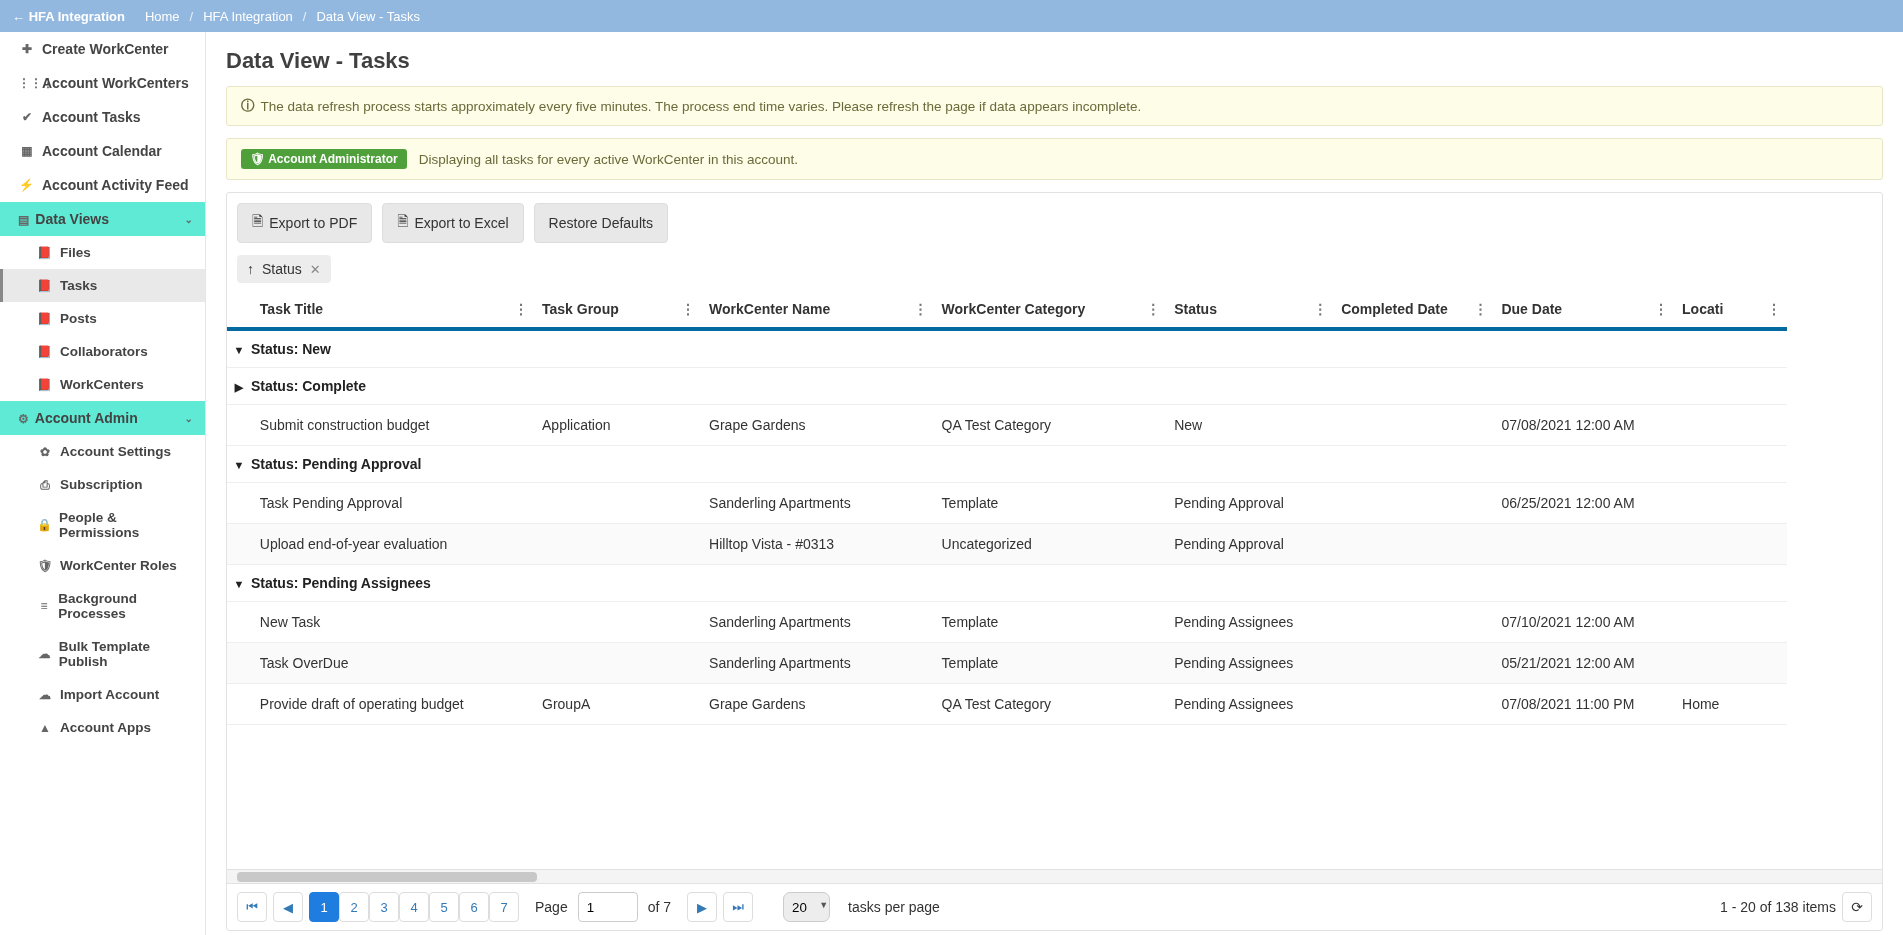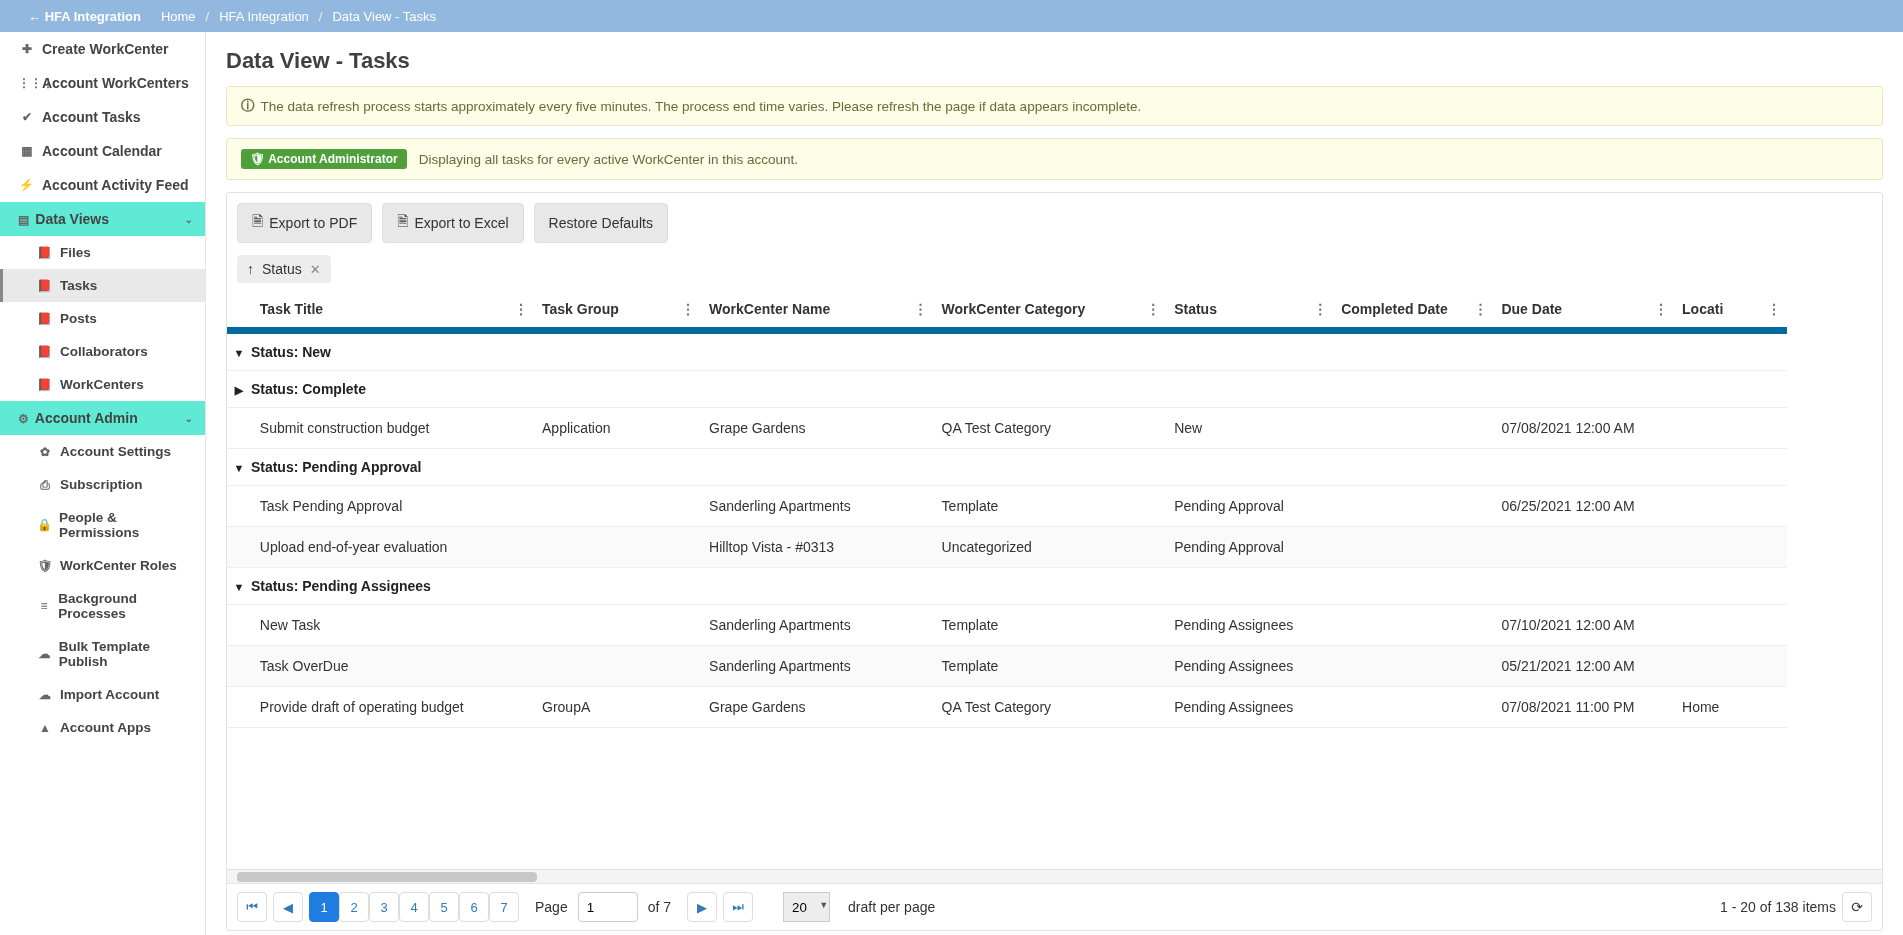--- a/index.html
+++ b/index.html
@@ -1,17 +1,17 @@
 <!DOCTYPE html>
 <html><head>
 <meta charset="utf-8">
 <style>
 * { box-sizing: border-box; margin: 0; padding: 0; }
 body { font-family: "Segoe UI", Arial, sans-serif; font-size: 14px; color: #333; background: #fff; }
-.topbar { background: #93b8e0; color: #fff; height: 32px; display: flex; align-items: center; padding: 0 28px; font-size: 13px; }
+.topbar { background: #93b8e0; color: #fff; height: 32px; display: flex; align-items: center; padding: 0 12px; font-size: 13px; }
 .topbar .back { font-weight: bold; margin-right: 4px; cursor: pointer; }
 .topbar .breadcrumb { margin-left: 16px; display: flex; align-items: center; gap: 10px; }
 .topbar .breadcrumb span.sep { color: #e6eefb; }
 .topbar .breadcrumb a { color: #fff; text-decoration: none; cursor: pointer; }
 .layout { display: flex; height: calc(935px - 32px); }
 .sidebar { width: 206px; background: #fff; border-right: 1px solid #e5e5e5; font-size: 14px; overflow-y: auto; }
 .sidebar .item { display: flex; align-items: center; padding: 9px 12px 9px 18px; color: #555; cursor: pointer; }
 .sidebar .item .ic { width: 18px; font-size: 12px; color: #666; text-align: center; margin-right: 6px; }
 .sidebar .item.bold { font-weight: bold; color: #444; }
 .sidebar .item.sub { padding-left: 36px; font-size: 13.5px; }
@@ -23,35 +23,35 @@
 .alert { border: 1px solid #e8e6c7; background: #fdfde8; color: #6a6a3a; padding: 10px 14px; border-radius: 3px; margin-bottom: 12px; font-size: 13.5px; display:flex; align-items:center; gap:6px;}
 .alert.admin { }
 .badge-green { background: #4fa03b; color: #fff; padding: 3px 9px; border-radius: 3px; font-size: 12px; font-weight: 600; margin-right: 6px; }
 .toolbar { display: flex; gap: 10px; margin-bottom: 12px; }
 .btn { background: #e8e8e8; border: 1px solid #ddd; border-radius: 4px; padding: 7px 14px; font-size: 14px; color: #333; cursor: pointer; display: inline-flex; align-items: center; gap: 6px; }
 .group-chip { display: inline-flex; align-items: center; gap: 8px; background: #ededed; border-radius: 4px; padding: 6px 10px; font-size: 14px; color: #333; margin-bottom: 8px; }
 .group-chip .close { color: #888; cursor: pointer; font-size: 13px; }
 .grid-wrap { border: 1px solid #e2e2e2; border-radius: 3px; flex: 1; display: flex; flex-direction: column; overflow: hidden; }
 .grid-scroll { overflow: auto; flex: 1; position: relative;}
 table.grid { width: 1560px; border-collapse: collapse; table-layout: fixed;}
-table.grid th { text-align: left; font-weight: 600; padding: 10px 8px; border-bottom: 7px solid #0369a1; background: #fff; position: relative; font-size: 14px;}
+table.grid th { text-align: left; font-weight: 600; padding: 10px 8px; border-bottom: 4px solid #0369a1; background: #fff; position: relative; font-size: 14px;}
 table.grid th .more { position: absolute; right: 6px; top: 50%; transform: translateY(-50%); color: #777; font-size: 14px; cursor: pointer; }
 table.grid td { padding: 12px 8px; border-bottom: 1px solid #eee; font-size: 14px; color: #333; }
 tr.group-row td { background: #fff; font-weight: 600; padding: 10px 8px 10px 4px; color: #222; }
 tr.group-row .caret { display: inline-block; width: 16px; text-align: center; font-size: 11px; cursor:pointer;}
 tr.data-row td:first-child { padding-left: 28px; }
 tr.data-row.alt td { background: #fafafa; }
 .hscroll { height: 14px; border-top: 1px solid #e2e2e2; background: #f4f4f4; position: relative; }
 .hscroll .thumb { position: absolute; left: 10px; top: 2px; height: 10px; width: 300px; background: #c8c8c8; border-radius: 4px; }
 .pager { display: flex; align-items: center; gap: 6px; padding: 8px 10px; border-top: 1px solid #e2e2e2; font-size: 14px; }
 .pgbtn { width: 30px; height: 30px; border: 1px solid #ddd; border-radius: 4px; background: #fff; display: inline-flex; align-items: center; justify-content: center; cursor: pointer; color: #337ab7; font-size: 13px;}
 .pgbtn.active { background: #1f7de0; color: #fff; border-color: #1f7de0; }
 .pgbtn.nav { color: #337ab7; }
 .pager input { width: 60px; height: 30px; border: 1px solid #ccc; border-radius: 4px; padding: 0 8px; margin: 0 4px; }
-.pager select { height: 30px; border: 1px solid #ccc; border-radius: 0; background: #ededed; padding: 0 22px 0 8px; margin: 0 6px 0 12px; appearance: none; position: relative;}
+.pager select { height: 30px; border: 1px solid #ccc; border-radius: 7px; background: #ededed; padding: 0 22px 0 8px; margin: 0 6px 0 12px; appearance: none; position: relative;}
 .selwrap{position:relative;display:inline-block;margin:0 6px 0 12px;}
 .selwrap:after{content:"▼";position:absolute;right:8px;top:8px;font-size:9px;color:#555;pointer-events:none;}
 .pager .spacer { flex: 1; }
 .refresh { width: 30px; height: 30px; border: 1px solid #ddd; border-radius: 4px; background: #fff; display:inline-flex;align-items:center;justify-content:center;cursor:pointer;color:#333;}
 col.c-title{width:250px;} col.c-group{width:148px;} col.c-wc{width:206px;} col.c-cat{width:206px;} col.c-status{width:148px;} col.c-comp{width:142px;} col.c-due{width:160px;} col.c-loc{width:100px;}
 .col-expand{width:22px;}
 </style>
 </head>
 <body>
 
@@ -305,20 +305,20 @@
       <div class="pager">
         <span class="pgbtn nav">⏮</span>
         <span class="pgbtn nav">◀</span>
         <span id="pager-pages"><span class="pgbtn active">1</span><span class="pgbtn">2</span><span class="pgbtn">3</span><span class="pgbtn">4</span><span class="pgbtn">5</span><span class="pgbtn">6</span><span class="pgbtn">7</span></span>
         <span style="margin-left:10px">Page</span>
         <input value="1" style="">
         <span>of 7</span>
         <span class="pgbtn nav" style="margin-left:10px">▶</span>
         <span class="pgbtn nav">⏭</span>
         <span class="selwrap"><select><option>20</option></select></span>
-        <span>draft per page</span>
+        <span>tasks per page</span>
         <span class="spacer"></span>
         <span>1 - 20 of 138 items</span>
         <span class="refresh">⟳</span>
       </div>
     </div>
   </div>
 </div>
 
 </body></html>

